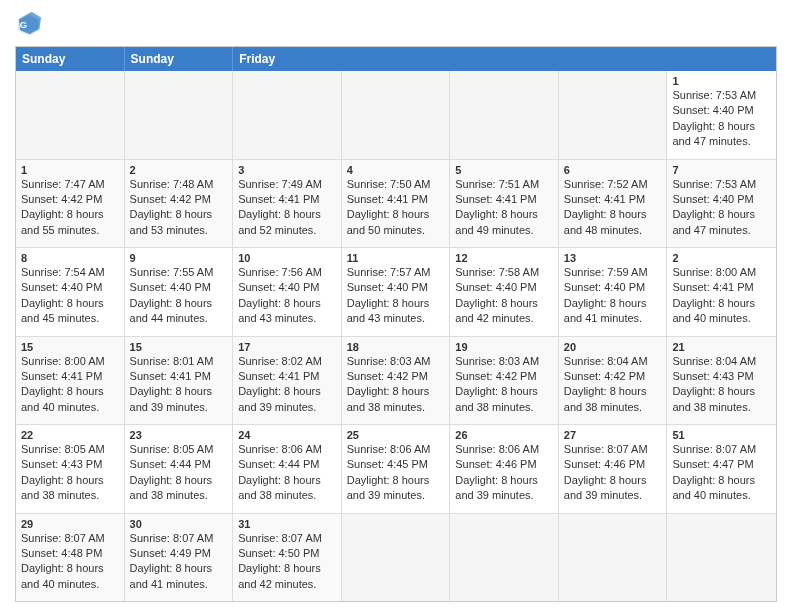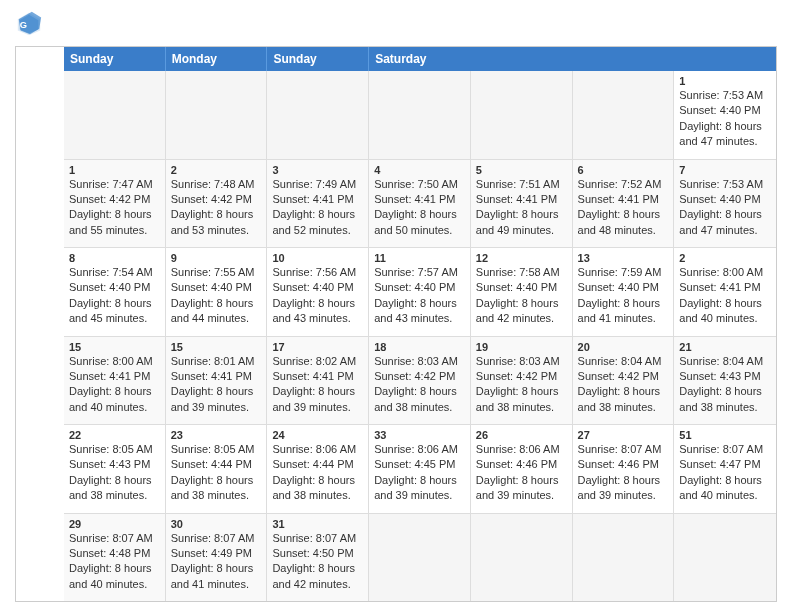--- a/index.html
+++ b/index.html
@@ -53,21 +53,20 @@
     .title-block h2 {
       font-size: 14px;
       font-weight: normal;
       color: #555;
     }
     .calendar {
       flex: 1;
       display: flex;
       flex-direction: column;
       border: 1px solid #ccc;
-      padding-left: 48px;
     }
     .cal-header {
       display: grid;
       grid-template-columns: repeat(7, 1fr);
       background: #3a7dc9;
     }
     .cal-header-cell {
       color: #fff;
       font-size: 12px;
       font-weight: bold;
@@ -144,23 +143,22 @@
     </div>
     <div class="title-block">
       <h1></h1>
       <h2></h2>
     </div>
   </div>
 
   <div class="calendar">
     <div class="cal-header">
     <div class="cal-header-cell">Sunday</div>
-        <div class="cal-header-cell">Monday</div>
         <div class="cal-header-cell">Sunday</div>
-        <div class="cal-header-cell">Saturday</div>
+        <div class="cal-header-cell">Friday</div>
       </div>
     <div class="cal-body">
     <div class="cal-row">
           <div class="cal-cell empty"></div>
           <div class="cal-cell empty"></div>
           <div class="cal-cell empty"></div>
           <div class="cal-cell empty"></div>
           <div class="cal-cell empty"></div>
           <div class="cal-cell empty"></div>
           <div class="cal-cell">
@@ -265,21 +263,21 @@
           </div>
           <div class="cal-cell">
             <span class="day-num">23</span>
             <div class="day-info">Sunrise: 8:05 AM<br>Sunset: 4:44 PM<br>Daylight: 8 hours and 38 minutes.</div>
           </div>
           <div class="cal-cell">
             <span class="day-num">24</span>
             <div class="day-info">Sunrise: 8:06 AM<br>Sunset: 4:44 PM<br>Daylight: 8 hours and 38 minutes.</div>
           </div>
           <div class="cal-cell">
-            <span class="day-num">33</span>
+            <span class="day-num">25</span>
             <div class="day-info">Sunrise: 8:06 AM<br>Sunset: 4:45 PM<br>Daylight: 8 hours and 39 minutes.</div>
           </div>
           <div class="cal-cell">
             <span class="day-num">26</span>
             <div class="day-info">Sunrise: 8:06 AM<br>Sunset: 4:46 PM<br>Daylight: 8 hours and 39 minutes.</div>
           </div>
           <div class="cal-cell">
             <span class="day-num">27</span>
             <div class="day-info">Sunrise: 8:07 AM<br>Sunset: 4:46 PM<br>Daylight: 8 hours and 39 minutes.</div>
           </div>

